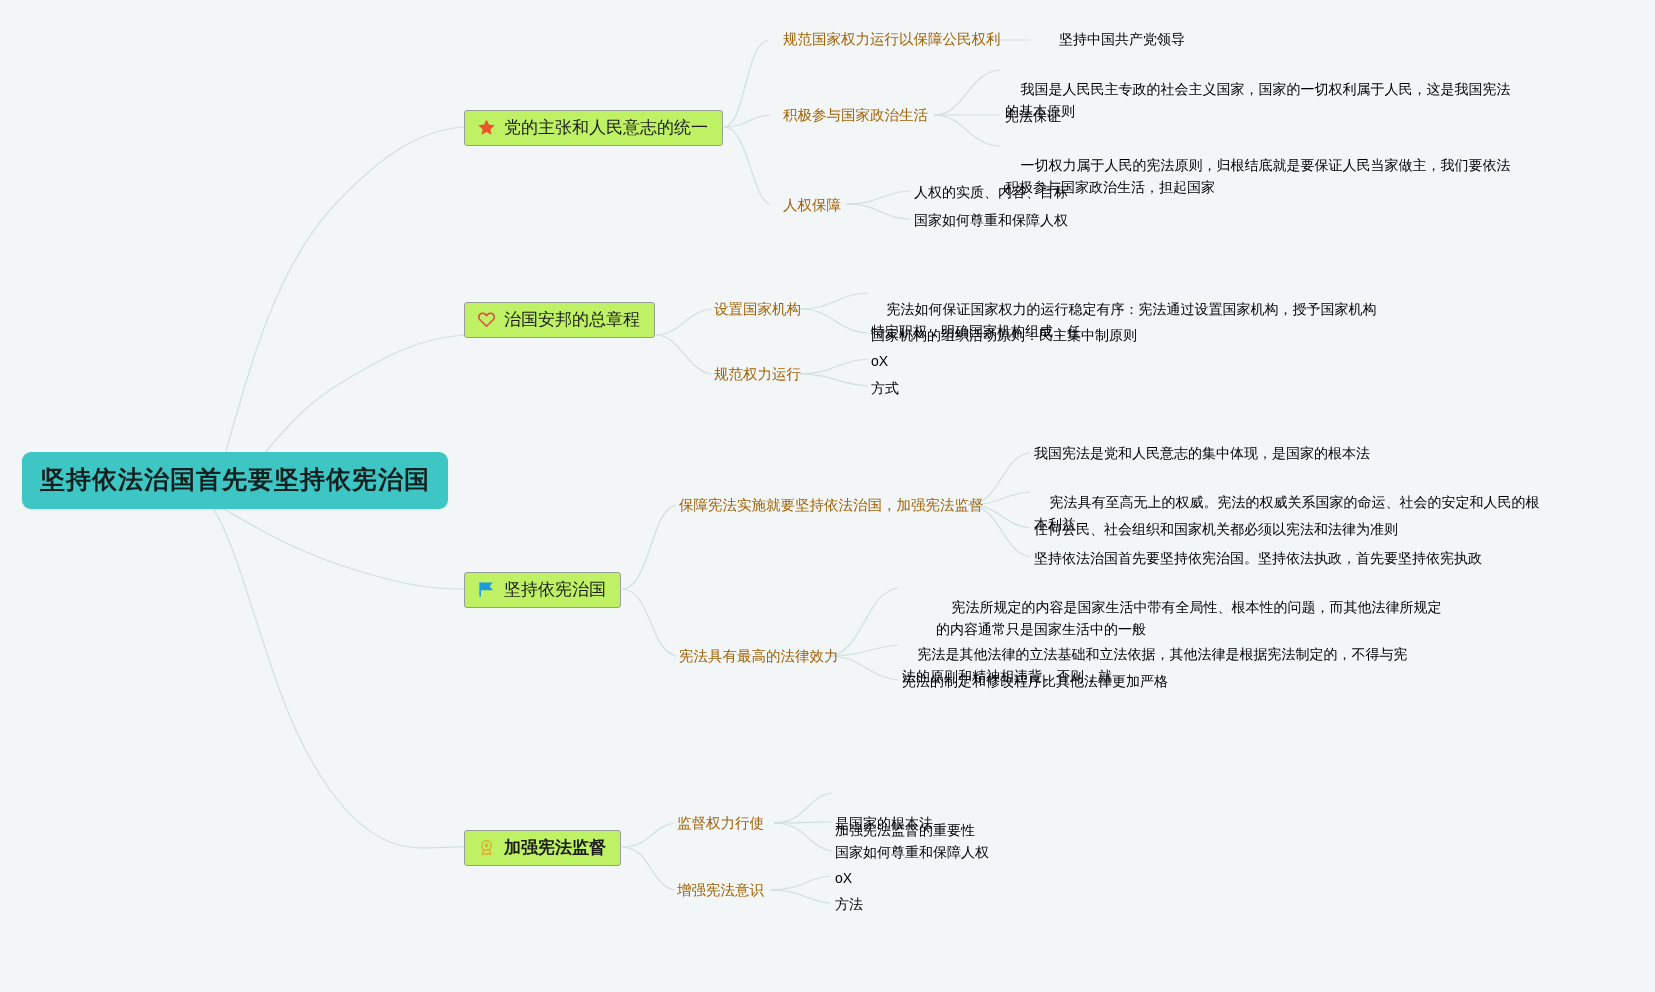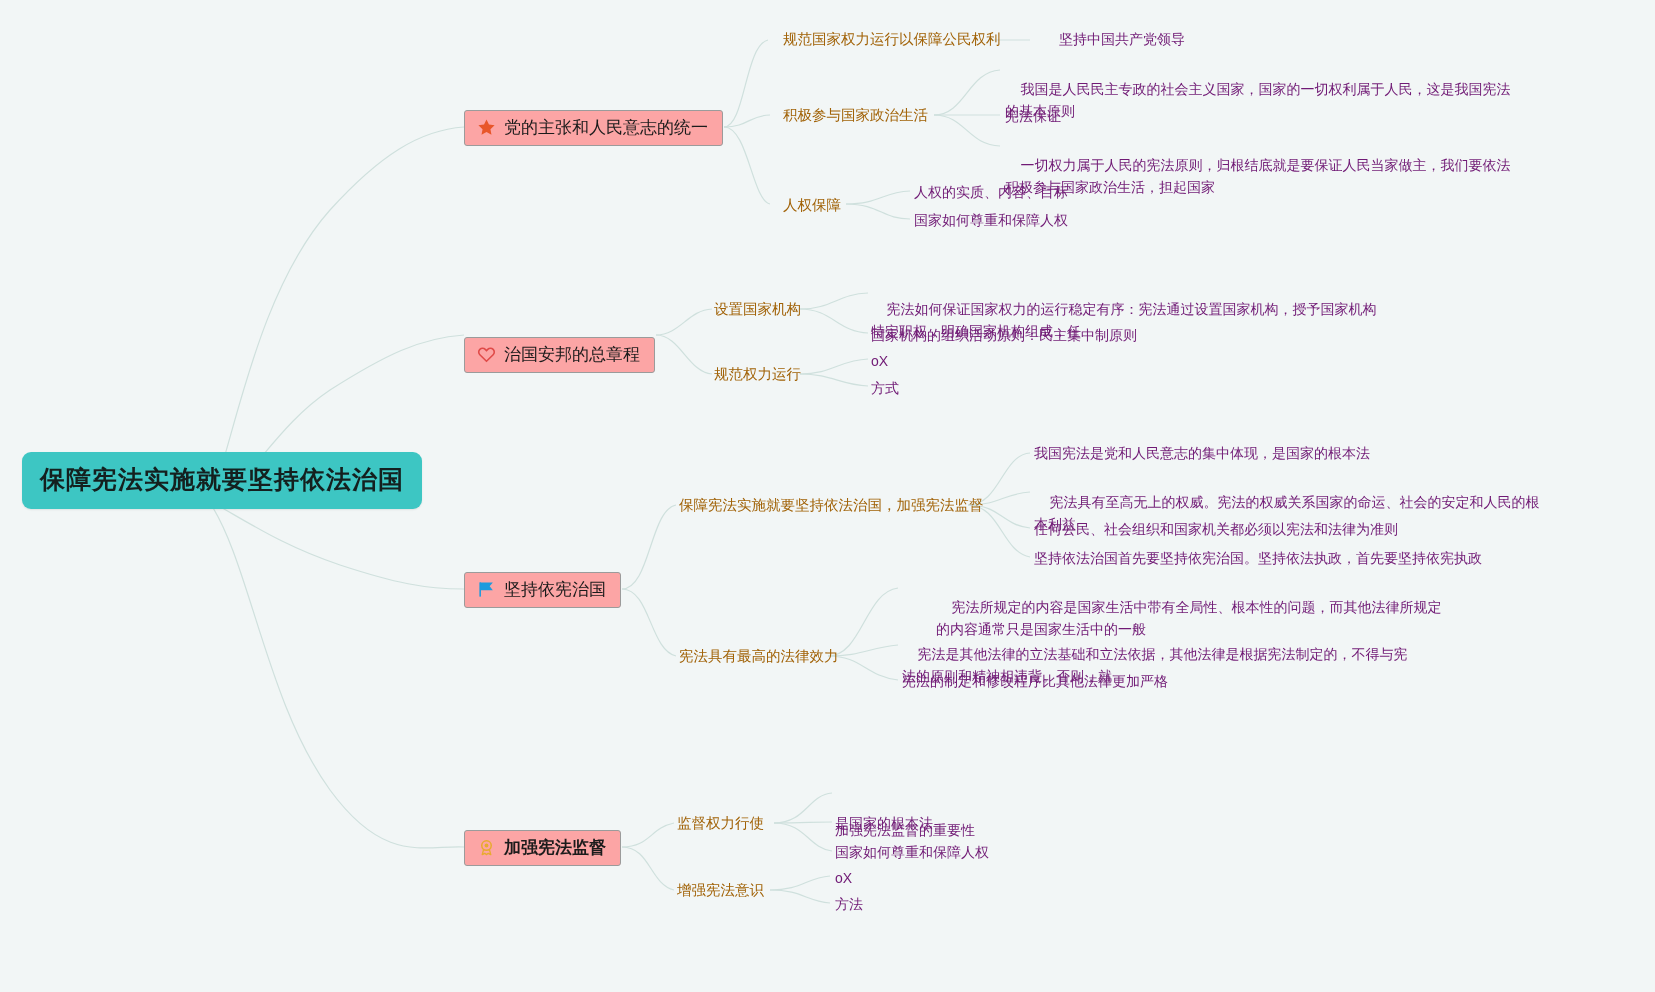--- a/index.html
+++ b/index.html
@@ -24,21 +24,21 @@
     padding:11px 18px 13px 18px;
     color:#14201f;
     font-size:25px;
     font-weight:bold;
     letter-spacing:1px;
     box-shadow:0 1px 2px rgba(0,0,0,.08);
   }
 
   
   .branch{
-    background:#fca5a5;
+    background:#bef264;
     border:1.5px solid #9b9b9b;
     border-radius:3px;
     padding:6px 14px 7px 12px;
     font-size:17px;
     color:#1b1b1b;
     display:flex;
     align-items:center;
     gap:8px;
     line-height:1.25;
   }
@@ -47,21 +47,21 @@
 
   
   .l2{
     font-size:14.5px;
     color:#a16207;
     line-height:1.5;
   }
   
   .l3{
     font-size:14px;
-    color:#701a75;
+    color:#000000;
     line-height:1.52;
     white-space:pre-wrap;
   }
   .l3.nowrap{white-space:nowrap;}
 </style>
 </head>
 <body>
 
 <div id="canvas">
 
@@ -111,21 +111,21 @@
 
     <path d="M774,823 C 806,823 808,795 832,793"></path>
     <path d="M774,823 C 806,823 810,822 832,822"></path>
     <path d="M774,823 C 806,823 808,848 832,851"></path>
 
     <path d="M770,890 C 802,890 806,878 830,876"></path>
     <path d="M770,890 C 802,890 806,901 830,903"></path>
   </svg>
 
   <div class="node root">
-    <span>保障宪法实施就要坚持依法治国</span>
+    <span>坚持依法治国首先要坚持依宪治国</span>
   </div>
 
   <div class="node branch" style="left:464px;top:110px;">
     <span class="ico">
       <svg width="19" height="19" viewBox="0 0 24 24">
           <path fill="#e8562a" d="M12 1.8l3.1 6.5 7.1.9-5.2 4.9 1.3 7-6.3-3.4-6.3 3.4 1.3-7L1.8 9.2l7.1-.9z"></path>
         </svg>
     </span>
     <span>党的主张和人民意志的统一</span>
   </div>
@@ -155,21 +155,21 @@
   <div class="node l2" style="left:783px;top:195px;">
     <span>人权保障</span>
   </div>
   <div class="node l3 nowrap" style="left:914px;top:182px;">
     <span>人权的实质、内容、目标</span>
   </div>
   <div class="node l3 nowrap" style="left:914px;top:210px;">
     <span>国家如何尊重和保障人权</span>
   </div>
 
-  <div class="node branch" style="left:464px;top:337px;">
+  <div class="node branch" style="left:464px;top:302px;">
     <span class="ico">
       <svg width="19" height="19" viewBox="0 0 24 24">
           <path fill="none" stroke="#e04a48" stroke-width="2" d="M12 20.5 3.6 12.3a4.8 4.8 0 0 1 0-6.8 4.8 4.8 0 0 1 6.8 0L12 7.1l1.6-1.6a4.8 4.8 0 0 1 6.8 0 4.8 4.8 0 0 1 0 6.8z"></path>
         </svg>
     </span>
     <span>治国安邦的总章程</span>
   </div>
 
   <div class="node l2" style="left:714px;top:299px;">
     <span>设置国家机构</span>

